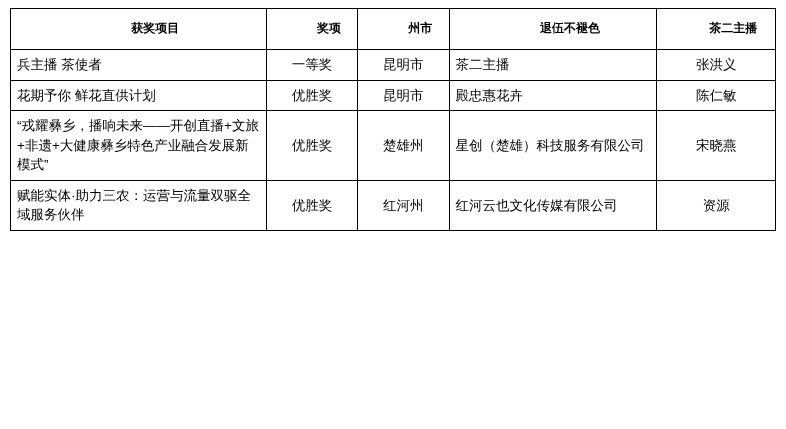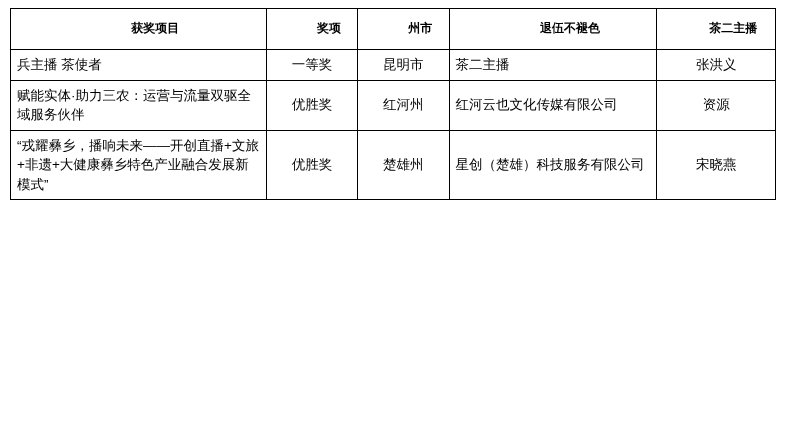--- a/index.html
+++ b/index.html
@@ -82,28 +82,35 @@
     </thead>
     <tbody>
       <tr>
         <td class="c-project">兵主播  茶使者</td>
         <td class="c-award">一等奖</td>
         <td class="c-city">昆明市</td>
         <td class="c-unit">茶二主播</td>
         <td class="c-name">张洪义</td>
       </tr>
       <tr>
-        <td class="c-project">赋能实体·助力三农：运营与流量双驱全域服务伙伴</td>
+        <td class="c-project">花期予你  鲜花直供计划</td>
         <td class="c-award">优胜奖</td>
-        <td class="c-city">红河州</td>
-        <td class="c-unit">红河云也文化传媒有限公司</td>
-        <td class="c-name">资源</td>
+        <td class="c-city">昆明市</td>
+        <td class="c-unit">殿忠惠花卉</td>
+        <td class="c-name">陈仁敏</td>
       </tr>
       <tr>
         <td class="c-project">“戎耀彝乡，播响未来——开创直播+文旅+非遗+大健康彝乡特色产业融合发展新模式”</td>
         <td class="c-award">优胜奖</td>
         <td class="c-city">楚雄州</td>
         <td class="c-unit">星创（楚雄）科技服务有限公司</td>
         <td class="c-name">宋晓燕</td>
       </tr>
+      <tr>
+        <td class="c-project">赋能实体·助力三农：运营与流量双驱全域服务伙伴</td>
+        <td class="c-award">优胜奖</td>
+        <td class="c-city">红河州</td>
+        <td class="c-unit">红河云也文化传媒有限公司</td>
+        <td class="c-name">资源</td>
+      </tr>
     </tbody>
   </table>
 </div>
 
 </body></html>

